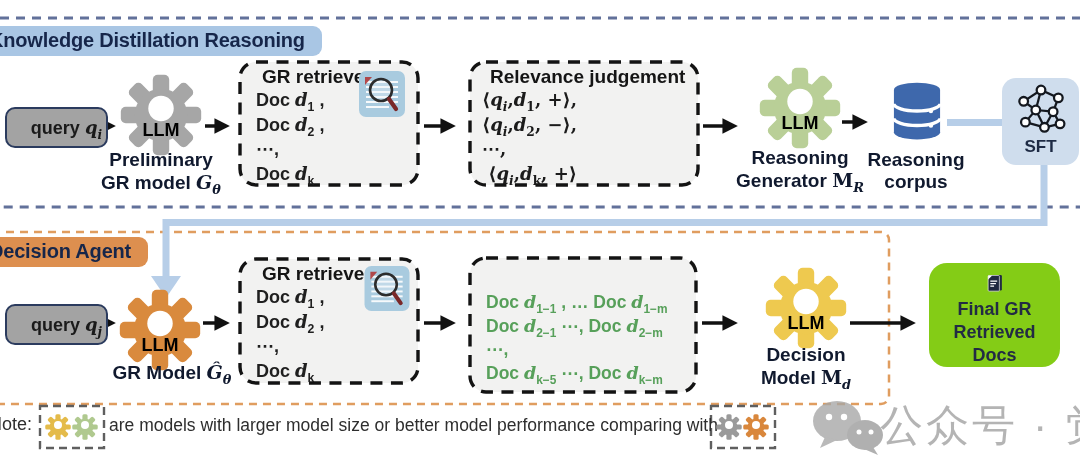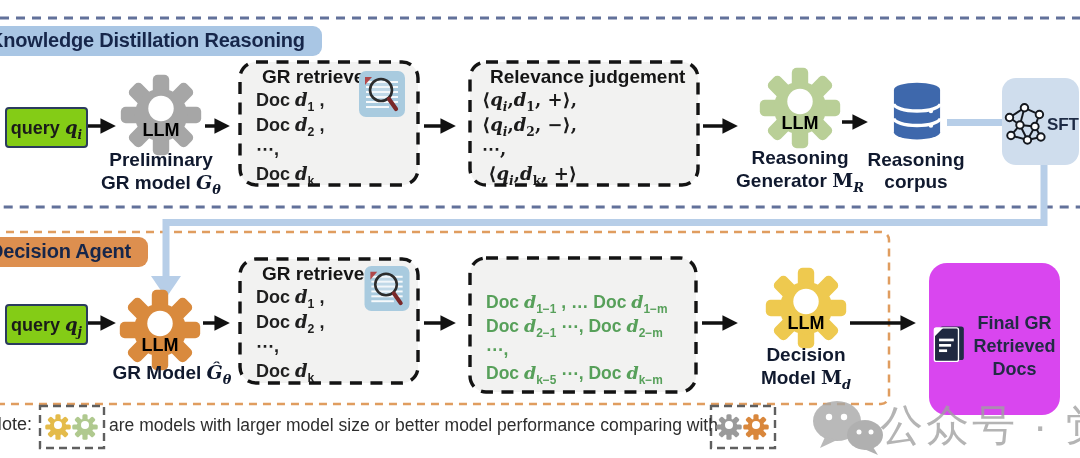--- a/index.html
+++ b/index.html
@@ -8,44 +8,44 @@
   svg{display:block;}
   #underlay{position:absolute;left:0;top:0;z-index:1;}
 
   .abs{position:absolute;z-index:3;}
   .badge{position:absolute;z-index:4;padding:3px 17px 4px 15px;border-radius:9px;
          font-size:20px;font-weight:bold;color:#16264a;letter-spacing:-0.2px;white-space:nowrap;}
   .badge.kdr{background:#a9c6e4;left:-26px;top:26px;}
   .badge.da{background:#dd8f4f;left:-26px;top:237px;}
 
   .querybox{position:absolute;z-index:4;display:flex;align-items:center;justify-content:center;
-            width:79px;height:37px;background:#84cc16;border:2.6px solid #2b3b5e;border-radius:4px;
-            font-size:18px;font-weight:bold;color:#1a1a1a;}
+            width:79px;height:37px;background:#a3a3a3;border:2.6px solid #2b3b5e;border-radius:10px;
+            font-size:18px;font-weight:bold;color:#1a1a1a;padding-left:20px;}
   i{font-family:"DejaVu Serif",serif;font-style:italic;}
   .srf{font-family:"DejaVu Serif",serif;font-style:normal;font-weight:bold;}
   sub{font-size:0.68em;line-height:0;}
 
   .gear{position:absolute;width:82px;height:82px;z-index:3;}
   .gear-label{position:absolute;width:82px;text-align:center;z-index:4;
               font-size:18px;font-weight:bold;color:#000000;}
   .caption{position:absolute;z-index:4;text-align:center;font-size:19px;font-weight:bold;
            color:#10192e;line-height:22px;}
   .box-title{position:absolute;z-index:4;font-size:19px;font-weight:bold;color:#151515;white-space:nowrap;margin-left:8px;}
   .lines{position:absolute;z-index:4;font-size:18px;font-weight:600;color:#1f1f1f;
          line-height:24.5px;white-space:nowrap;}
   .lines.serif{font-family:"DejaVu Serif",serif;font-weight:normal;color:#1b1b1b;}
   .lines.green{color:#57a05a;font-weight:bold;font-size:17.5px;line-height:23.5px;}
 
   .sftbox{position:absolute;left:1002px;top:78px;width:77px;height:87px;background:#cfdded;
-          border-radius:14px;z-index:3;display:flex;flex-direction:row;align-items:center;
+          border-radius:14px;z-index:3;display:flex;flex-direction:column;align-items:center;
           justify-content:flex-start;padding-top:6px;box-sizing:border-box;}
   .sft-label{font-size:17px;font-weight:bold;color:#1d2a44;margin-top:1px;}
 
-  .finalbox{position:absolute;left:929px;top:263px;width:131px;height:152px;background:#d946ef;
-            border-radius:18px;z-index:3;display:flex;flex-direction:row;align-items:center;
+  .finalbox{position:absolute;left:929px;top:263px;width:131px;height:104px;background:#84cc16;
+            border-radius:18px;z-index:3;display:flex;flex-direction:column;align-items:center;
             justify-content:flex-start;padding-top:10px;box-sizing:border-box;}
   .final-caption{font-size:18px;font-weight:bold;color:#222b44;text-align:center;line-height:23px;margin-top:5px;}
 
   .magicon{position:absolute;z-index:4;}
   .note-label{position:absolute;left:-11px;top:414px;font-size:18px;color:#2e2e2e;z-index:4;}
   .note-text{position:absolute;left:109px;top:415px;font-size:17.5px;color:#2e2e2e;z-index:4;white-space:nowrap;}
   .small-gear{position:absolute;width:26px;height:26px;z-index:5;}
 
   .wm{position:absolute;z-index:50;opacity:0.78;}
   .wm-text{left:880px;top:397px;font-size:43px;color:#a0a0a0;letter-spacing:3px;white-space:nowrap;

